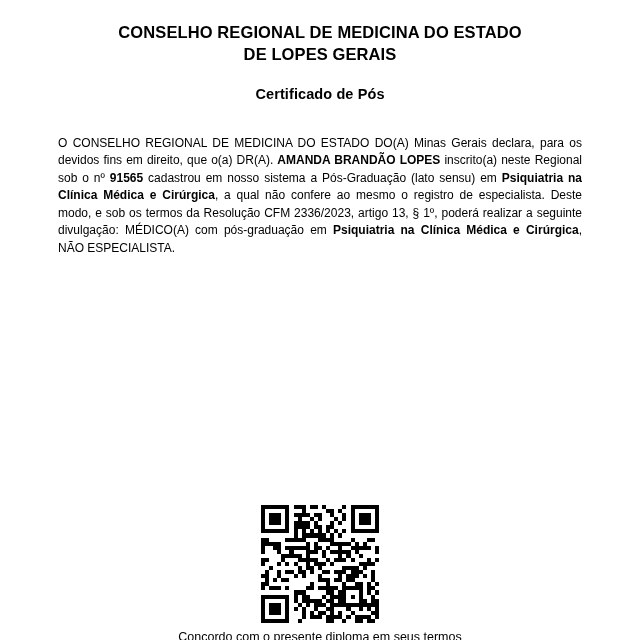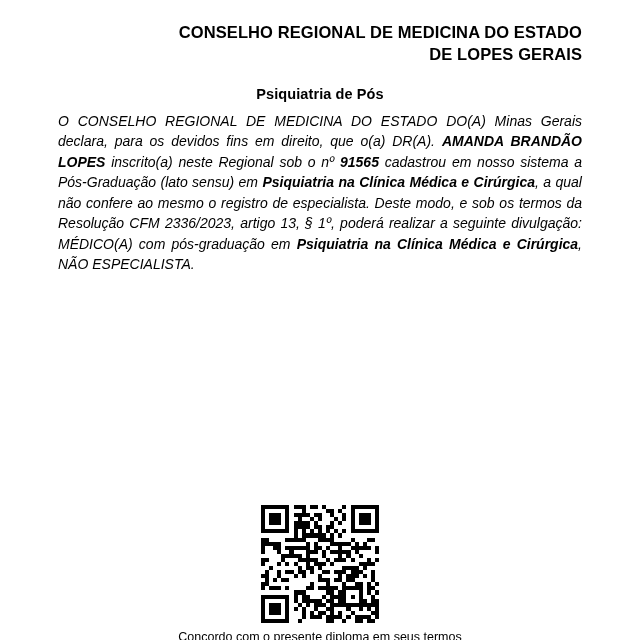--- a/index.html
+++ b/index.html
@@ -17,46 +17,45 @@
     position: relative;
   }
   .page {
     width: 640px;
     height: 640px;
     box-sizing: border-box;
     padding: 22px 58px 0 58px;
     position: relative;
   }
   .doc-title {
-    text-align: right;
+    text-align: center;
     font-size: 16.5px;
     font-weight: bold;
     line-height: 1.32;
     letter-spacing: 0.1px;
     margin: 0 0 0 0;
   }
   .doc-title .line2 {
     display: block;
   }
   .doc-subtitle {
     text-align: center;
     font-size: 14.5px;
     font-weight: bold;
     margin-top: 20px;
     margin-bottom: 0;
     letter-spacing: 0.1px;
   }
   .body-text {
-    margin-top: 9px;
-    font-size: 14px;
+    margin-top: 33px;
+    font-size: 12px;
     line-height: 1.465;
     text-align: justify;
     text-justify: inter-word;
     hyphens: none;
-    font-style: italic;
   }
   .body-text b {
     font-weight: bold;
   }
   .qr-wrap {
     position: absolute;
     left: 0;
     right: 0;
     top: 505px;
     display: flex;
@@ -89,21 +88,21 @@
 </head>
 <body>
 
 <div class="page">
 
   <div class="doc-title">
     <span>CONSELHO REGIONAL DE MEDICINA DO ESTADO</span>
     <span class="line2">DE LOPES GERAIS</span>
   </div>
 
-  <div class="doc-subtitle">Psiquiatria de Pós</div>
+  <div class="doc-subtitle">Certificado de Pós</div>
 
   <p class="body-text"><span>O CONSELHO REGIONAL DE MEDICINA DO ESTADO DO(A) Minas Gerais declara, para os devidos fins em direito, que o(a) DR(A). </span><b>AMANDA BRANDÃO LOPES</b><span> inscrito(a) neste Regional sob o nº </span><b>91565</b><span> cadastrou em nosso sistema a Pós-Graduação (lato sensu) em </span><b>Psiquiatria na Clínica Médica e Cirúrgica</b><span>, a qual não confere ao mesmo o registro de especialista. Deste modo, e sob os termos da Resolução CFM 2336/2023, artigo 13, § 1º, poderá realizar a seguinte divulgação: MÉDICO(A) com pós-graduação em </span><b>Psiquiatria na Clínica Médica e Cirúrgica</b><span>, NÃO ESPECIALISTA.</span></p>
 
   <div class="qr-wrap">
     <div class="qr" id="qr" style="grid-template-columns: repeat(29, 1fr); grid-template-rows: repeat(29, 1fr);">
         <i class="on"></i>
         <i class="on"></i>
         <i class="on"></i>
         <i class="on"></i>
         <i class="on"></i>

